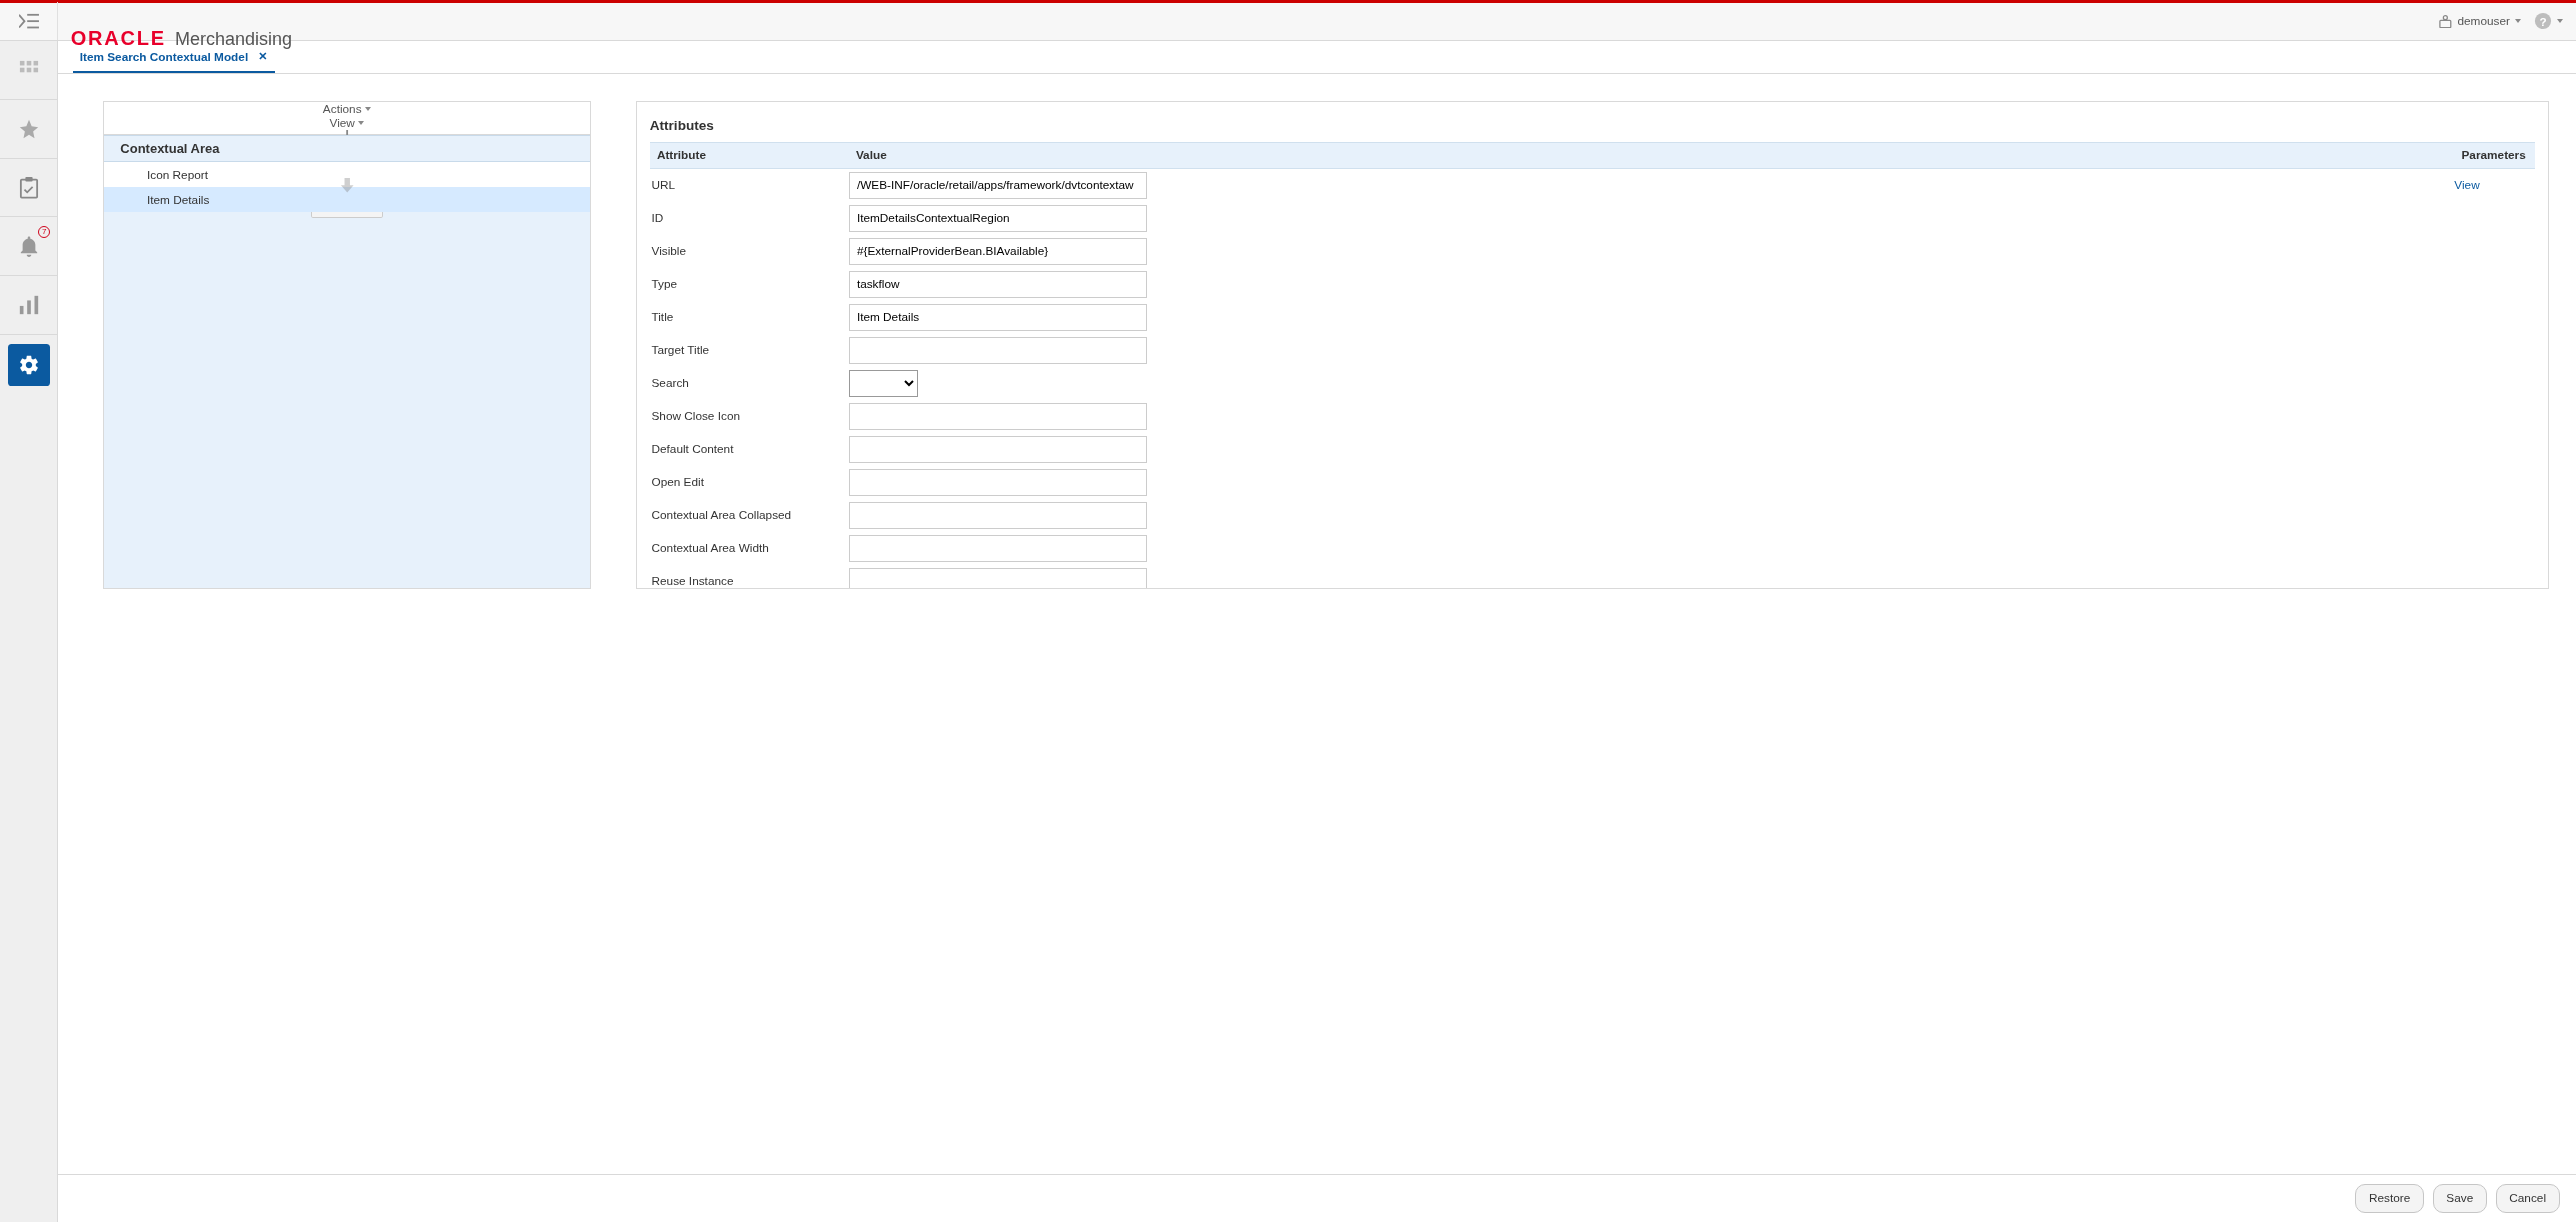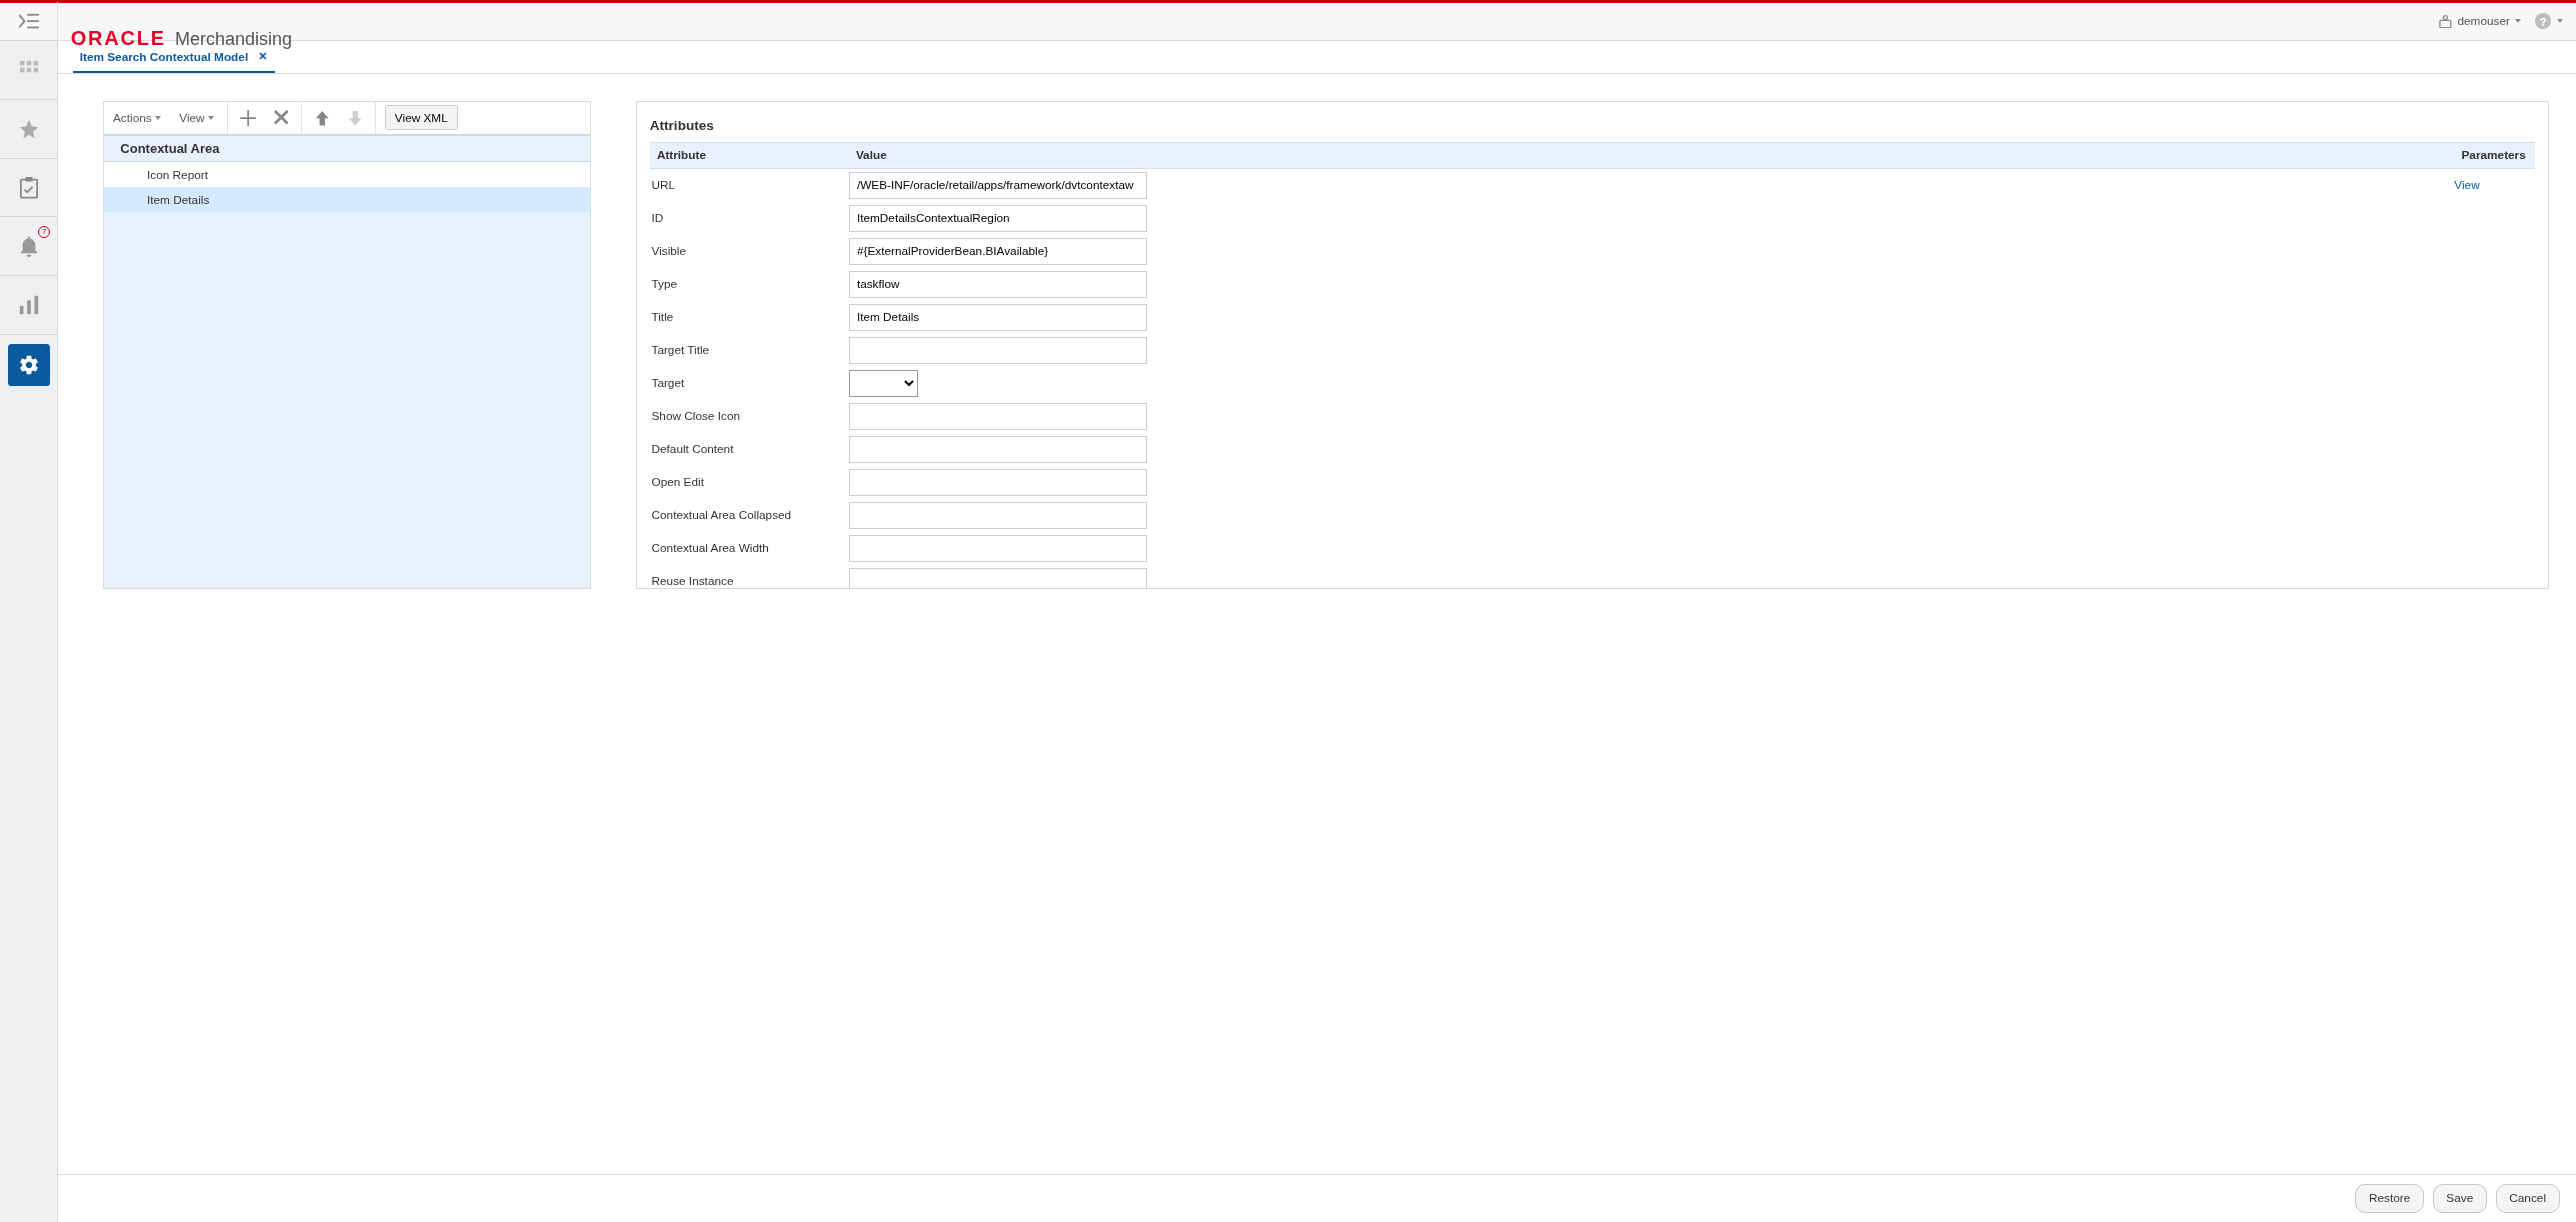--- a/index.html
+++ b/index.html
@@ -60,21 +60,21 @@
   .content { flex:1; overflow:auto; padding:27px 27px 9px 45px; display:flex; gap:45px;}
 
   .panel-left {
     width:488px; border:0.9px solid #d9d9d9;
     display:flex; flex-direction:column;
     background:#e7f1fb;
     height:488px;
   }
   .toolbar {
     background:#fff; border-bottom:0.9px solid #d9d9d9;
-    display:flex; align-items:center; height:33px;
+    display:flex; align-items:center; height:33px;flex-direction:column;
   }
   .tb-btn { padding:0 9px; height:33px; display:flex; align-items:center; gap:3.6px; color:#555; cursor:pointer;}
   .tb-sep { width:0.9px; height:33px; background:#e3e3e3; margin:0 3.6px;}
   .tb-icon { width:33px; height:33px; display:flex; align-items:center;justify-content:center; color:#888; font-size:18px;}
   .view-xml-btn {
     border:0.9px solid #ccc; background:#f4f4f4; border-radius:1.8px; padding:4.5px 9px; font-size:11.8px; margin:0 5.4px;
     cursor:pointer;
   }
   .colhead {
     background:#e7f1fb; border-bottom:0.9px solid #c8daea; border-top:0.9px solid #c8daea;
@@ -286,21 +286,21 @@
               <div class="lbl">Title</div>
               <div class="val"><input class="txt-input" value="Item Details" style=""></div>
               <div class="param"></div>
             </div>
             <div class="attr-row">
               <div class="lbl">Target Title</div>
               <div class="val"><input class="txt-input" style=""></div>
               <div class="param"></div>
             </div>
             <div class="attr-row">
-              <div class="lbl">Target</div>
+              <div class="lbl">Search</div>
               <div class="val"><select class="sel-input"><option></option></select></div>
               <div class="param"></div>
             </div>
             <div class="attr-row">
               <div class="lbl">Show Close Icon</div>
               <div class="val"><input class="txt-input" style=""></div>
               <div class="param"></div>
             </div>
             <div class="attr-row">
               <div class="lbl">Default Content</div>

